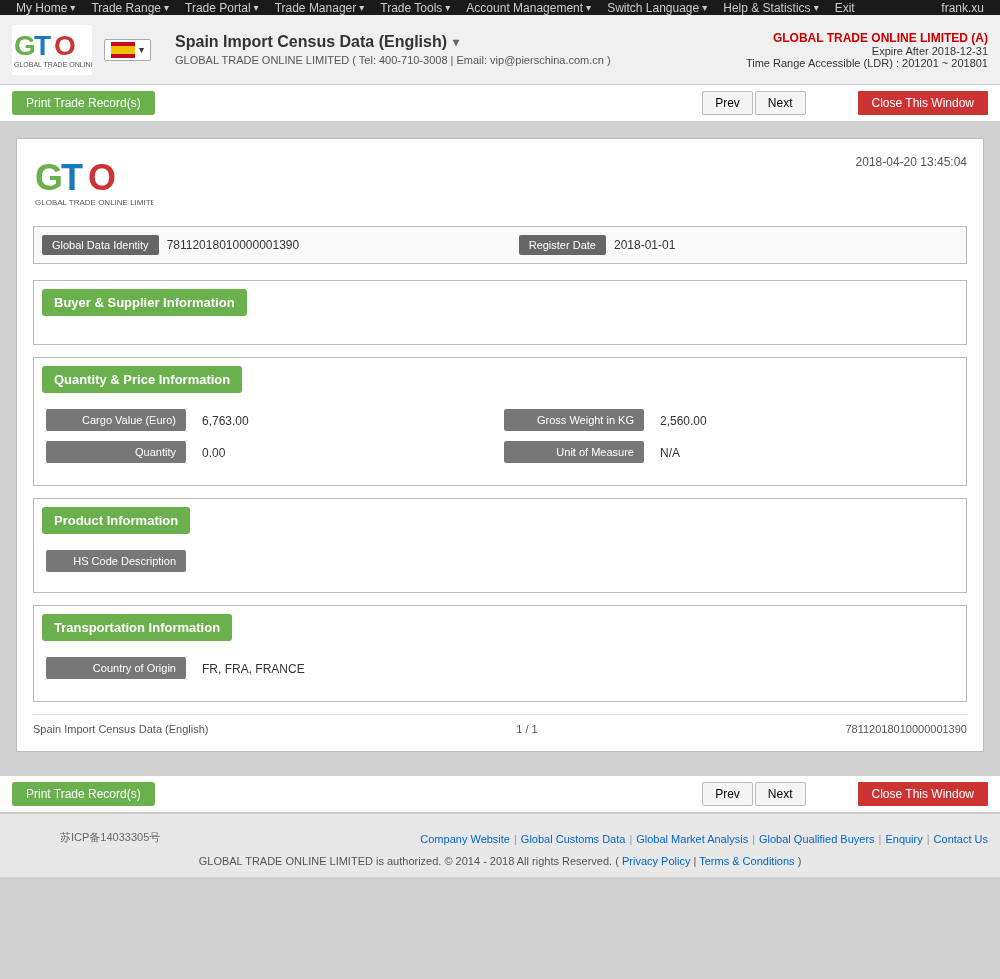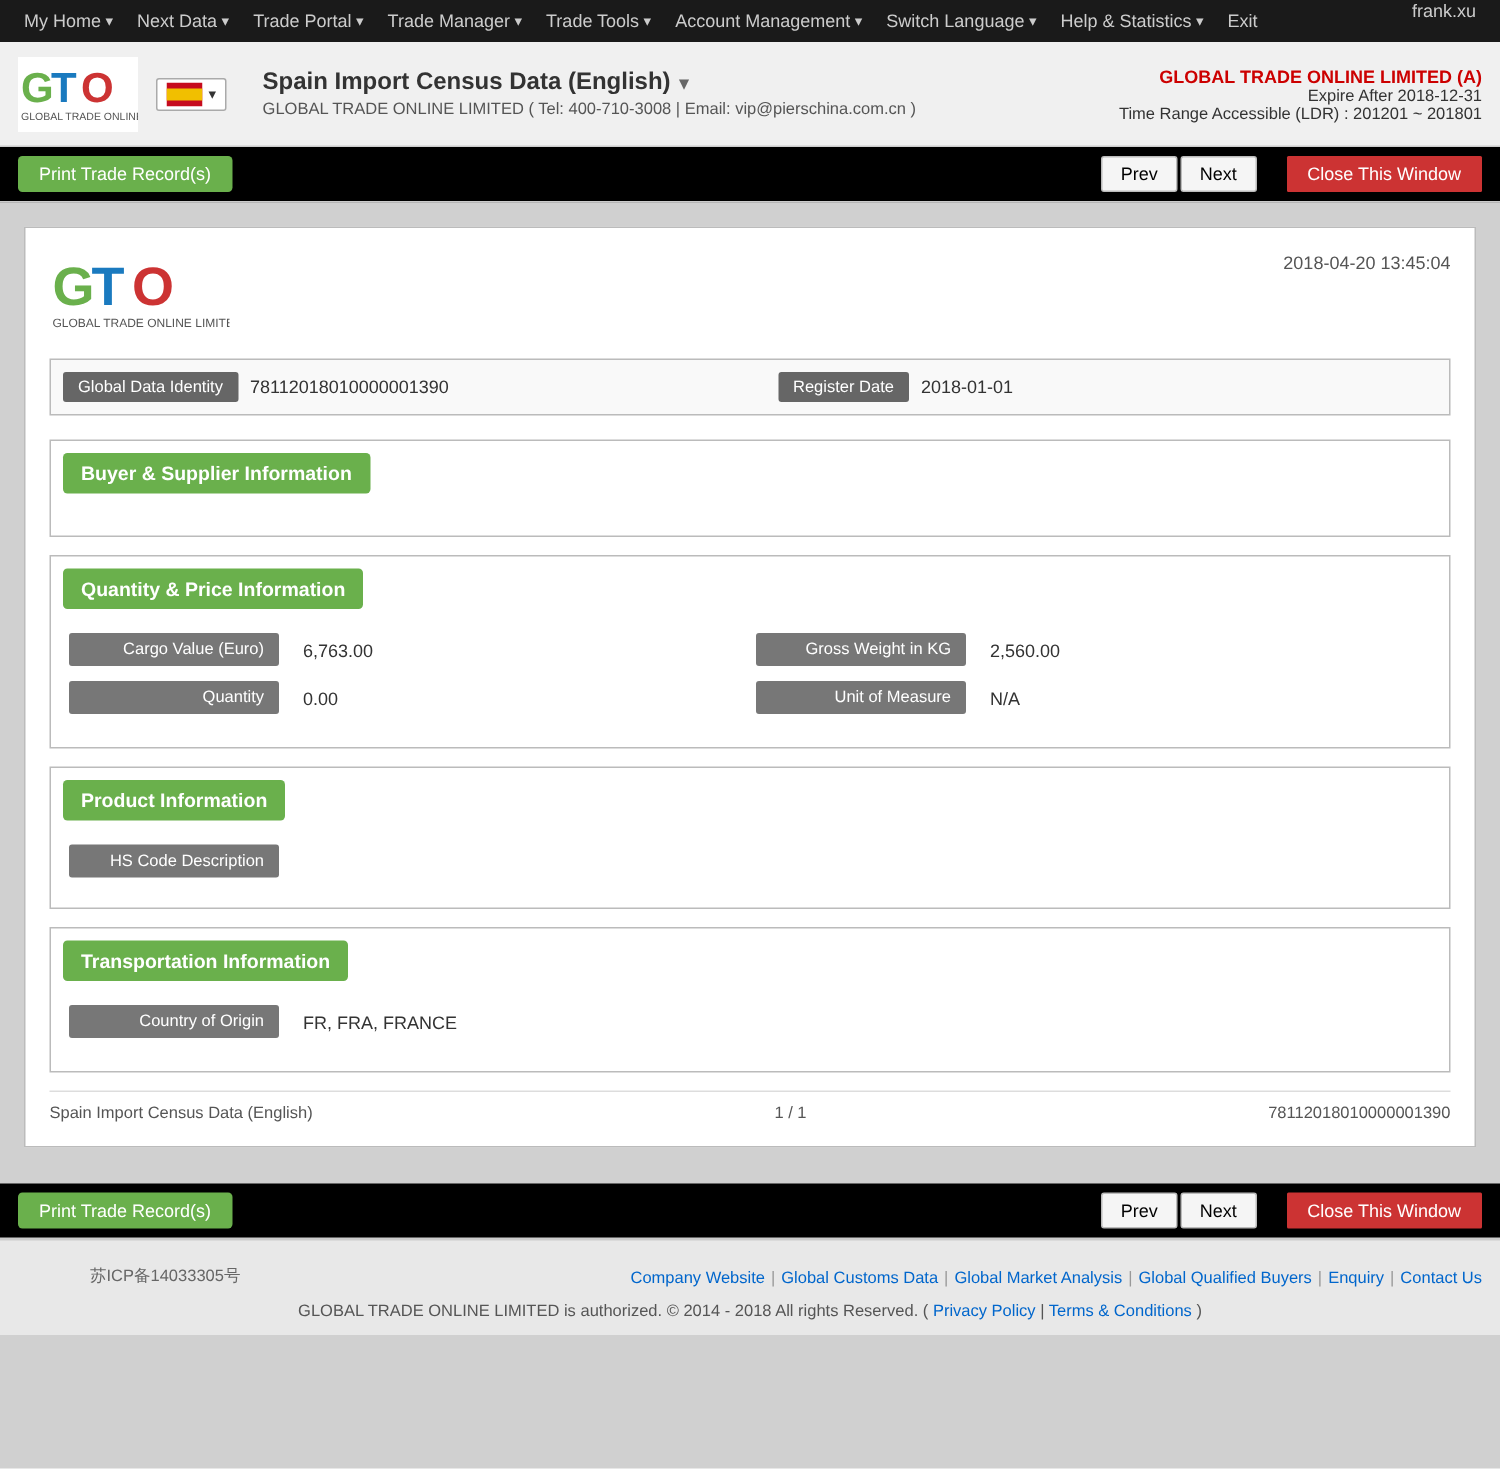--- a/index.html
+++ b/index.html
@@ -3,22 +3,23 @@
   <meta charset="utf-8">
   <style>
     * { margin: 0; padding: 0; box-sizing: border-box; }
     body { font-family: Arial, sans-serif; font-size: 12px; background: #d0d0d0; color: #333; width: 1000px; }
 
     
     .top-nav {
       background: #1a1a1a;
       color: #ccc;
       display: flex;
+      align-items: center;
       padding: 0 8px;
-      height: 28px;
+      height: 15px;
       font-size: 12px;
     }
     .top-nav .nav-item {
       padding: 0 8px;
       cursor: pointer;
       display: flex;
       align-items: center;
       height: 100%;
       color: #ccc;
     }
@@ -57,25 +58,26 @@
     .header-center { flex: 1; padding-left: 12px; }
     .header-title { font-size: 16px; font-weight: bold; color: #333; display: flex; align-items: center; }
     .header-title .dropdown-arrow { font-size: 12px; margin-left: 6px; color: #666; }
     .header-subtitle { font-size: 11px; color: #555; margin-top: 3px; }
     .header-right { text-align: right; font-size: 11px; }
     .header-right .company-link { color: #c00; font-size: 12px; font-weight: bold; }
     .header-right .expire-info { color: #333; }
 
     
     .action-bar {
-      background: #000000;
+      background: #ffffff;
       padding: 6px 12px;
       display: flex;
       align-items: center;
       border-bottom: 1px solid #ccc;
+      gap: 32px;
     }
     .btn-print {
       background: #6ab04c;
       color: white;
       border: none;
       padding: 5px 14px;
       cursor: pointer;
       border-radius: 3px;
       font-size: 12px;
     }
@@ -235,21 +237,21 @@
   </style>
 </head>
 <body>
 
 <div class="top-nav">
   <div class="nav-item">
     <span>My Home</span>
     <span class="nav-arrow">▾</span>
   </div>
   <div class="nav-item">
-    <span>Next Data</span>
+    <span>Trade Range</span>
     <span class="nav-arrow">▾</span>
   </div>
   <div class="nav-item">
     <span>Trade Portal</span>
     <span class="nav-arrow">▾</span>
   </div>
   <div class="nav-item">
     <span>Trade Manager</span>
     <span class="nav-arrow">▾</span>
   </div>

